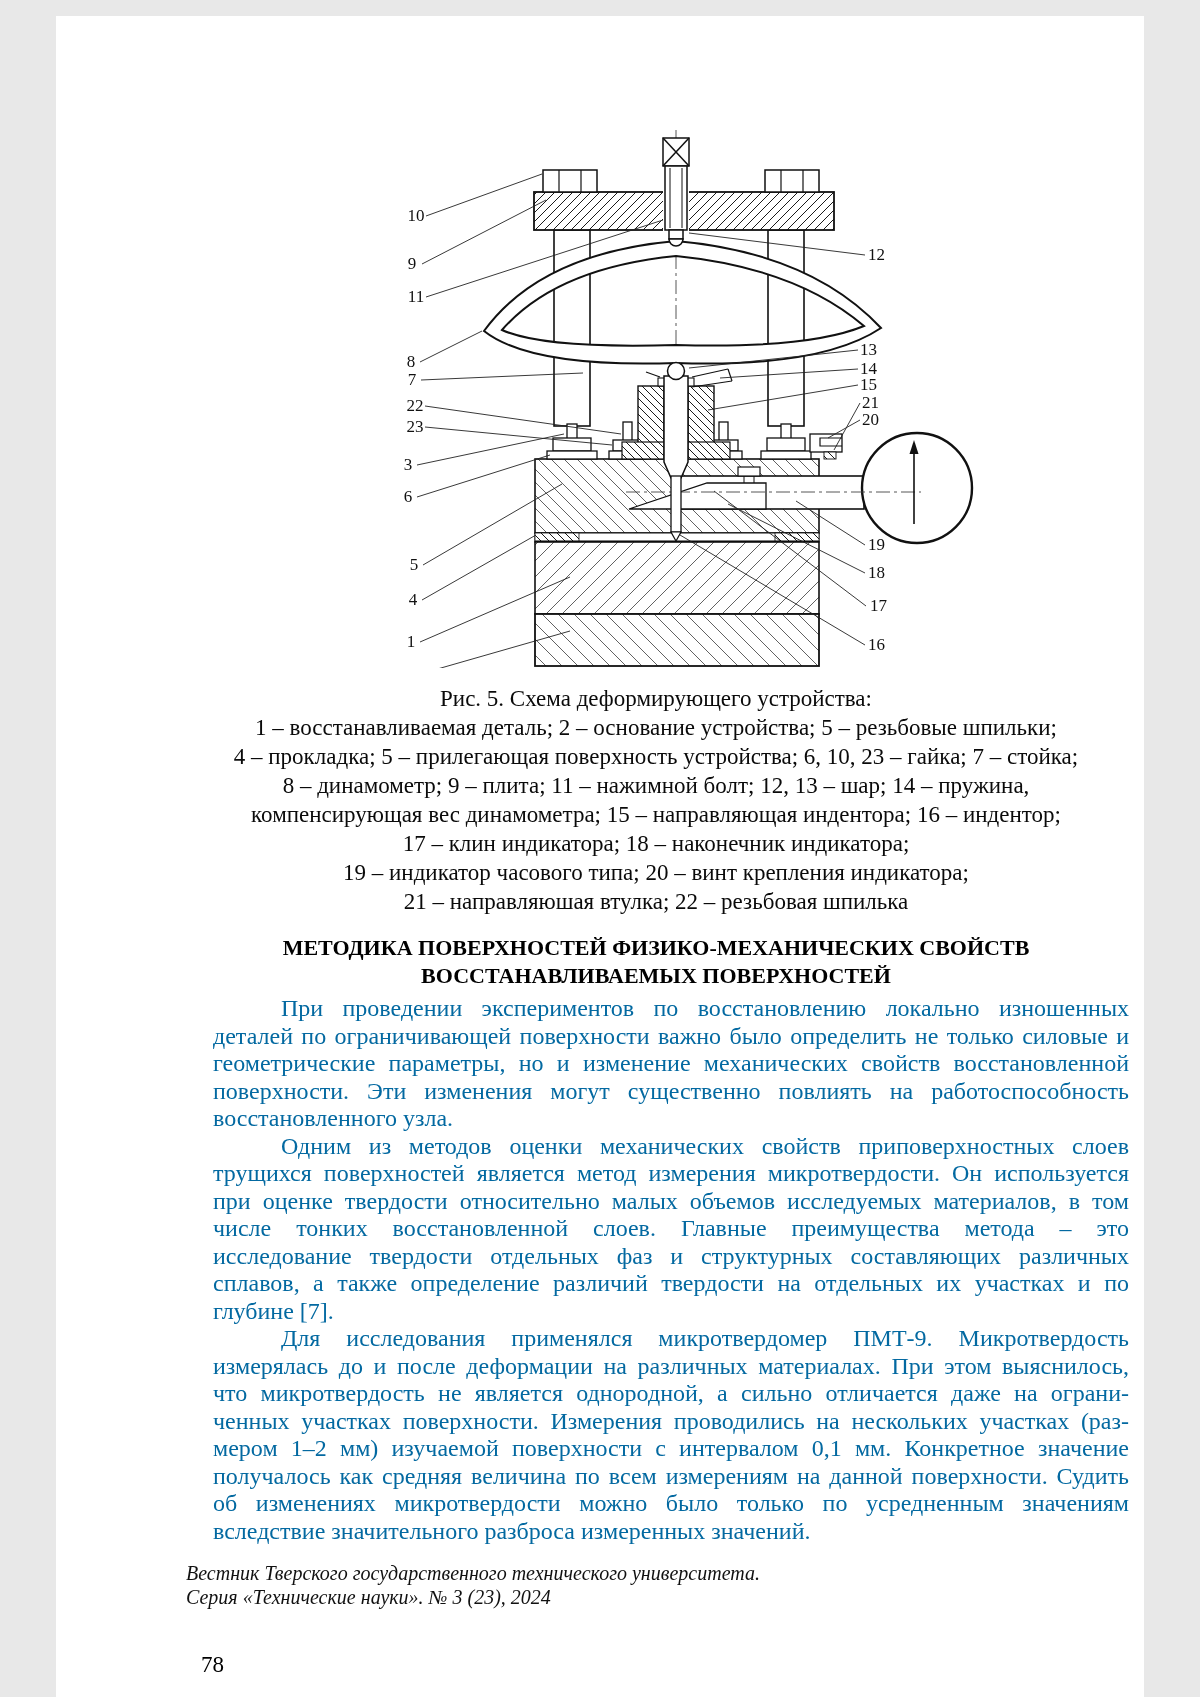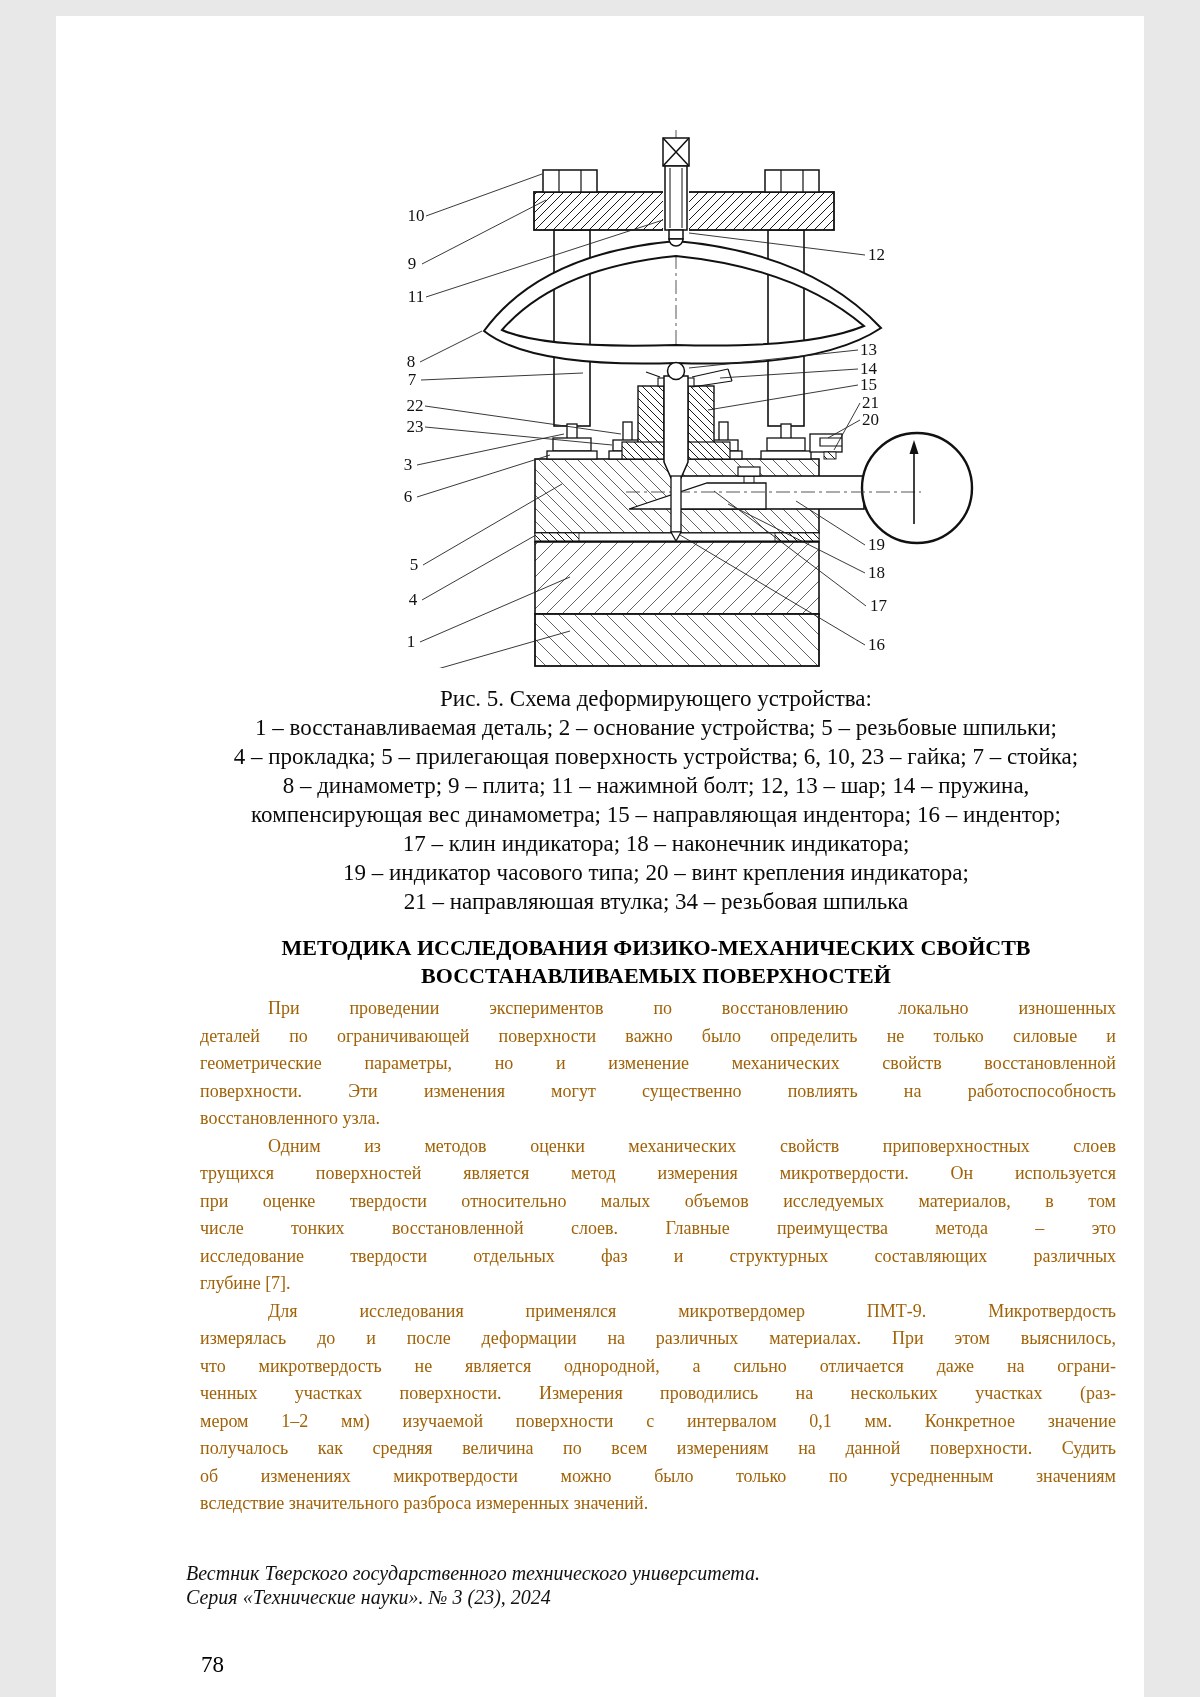--- a/index.html
+++ b/index.html
@@ -13,22 +13,22 @@
   .callout{font-family:"Liberation Serif","DejaVu Serif",serif;font-size:17px;fill:#111;}
   #caption{
     position:absolute;left:130px;top:668px;width:940px;
     text-align:center;font-size:23px;line-height:29px;color:#0a0a0a;
   }
   #heading{
     position:absolute;left:130px;top:918px;width:940px;
     text-align:center;font-weight:bold;font-size:22px;line-height:28px;color:#000;
   }
   #paragraphs{
-    position:absolute;left:144px;top:979px;width:916px;
-    font-size:18px;line-height:27.5px;color:#a16207;
+    position:absolute;left:157px;top:979px;width:916px;
+    font-size:24px;line-height:27.5px;color:#0369a1;
   }
   #paragraphs .bl{text-align:justify;text-align-last:justify;white-space:normal;}
   #paragraphs .bl.first{padding-left:68px;}
   #paragraphs .bl.last{text-align-last:left;}
   #footer{
     position:absolute;left:130px;top:1546px;width:940px;
     font-style:italic;font-size:20px;line-height:23.5px;color:#111;
   }
   #page-number{position:absolute;left:145px;top:1636px;font-size:23px;color:#000;}
 </style>
@@ -232,40 +232,41 @@
 
   <div id="caption">
     <div>Рис. 5. Схема деформирующего устройства:</div>
     <div id="caption-lines">
         <div>1 – восстанавливаемая деталь; 2 – основание устройства; 5 – резьбовые шпильки;</div>
         <div>4 – прокладка; 5 – прилегающая поверхность устройства; 6, 10, 23 – гайка; 7 – стойка;</div>
         <div>8 – динамометр; 9 – плита; 11 – нажимной болт; 12, 13 – шар; 14 – пружина,</div>
         <div>компенсирующая вес динамометра; 15 – направляющая индентора; 16 – индентор;</div>
         <div>17 – клин индикатора; 18 – наконечник индикатора;</div>
         <div>19 – индикатор часового типа; 20 – винт крепления индикатора;</div>
-        <div>21 – направляюшая втулка; 34 – резьбовая шпилька</div>
+        <div>21 – направляюшая втулка; 22 – резьбовая шпилька</div>
       </div>
   </div>
 
   <div id="heading">
-    <div>МЕТОДИКА ИССЛЕДОВАНИЯ ФИЗИКО-МЕХАНИЧЕСКИХ СВОЙСТВ</div>
+    <div>МЕТОДИКА ПОВЕРХНОСТЕЙ ФИЗИКО-МЕХАНИЧЕСКИХ СВОЙСТВ</div>
     <div>ВОССТАНАВЛИВАЕМЫХ ПОВЕРХНОСТЕЙ</div>
   </div>
 
   <div id="paragraphs">
       <div class="bl first">При проведении экспериментов по восстановлению локально изношенных</div>
       <div class="bl">деталей по ограничивающей поверхности важно было определить не только силовые и</div>
       <div class="bl">геометрические параметры, но и изменение механических свойств восстановленной</div>
       <div class="bl">поверхности. Эти изменения могут существенно повлиять на работоспособность</div>
       <div class="bl last">восстановленного узла.</div>
       <div class="bl first">Одним из методов оценки механических свойств приповерхностных слоев</div>
       <div class="bl">трущихся поверхностей является метод измерения микротвердости. Он используется</div>
       <div class="bl">при оценке твердости относительно малых объемов исследуемых материалов, в том</div>
       <div class="bl">числе тонких восстановленной слоев. Главные преимущества метода – это</div>
       <div class="bl">исследование твердости отдельных фаз и структурных составляющих различных</div>
+      <div class="bl">сплавов, а также определение различий твердости на отдельных их участках и по</div>
       <div class="bl last">глубине [7].</div>
       <div class="bl first">Для исследования применялся микротвердомер ПМТ-9. Микротвердость</div>
       <div class="bl">измерялась до и после деформации на различных материалах. При этом выяснилось,</div>
       <div class="bl">что микротвердость не является однородной, а сильно отличается даже на ограни-</div>
       <div class="bl">ченных участках поверхности. Измерения проводились на нескольких участках (раз-</div>
       <div class="bl">мером 1–2 мм) изучаемой поверхности с интервалом 0,1 мм. Конкретное значение</div>
       <div class="bl">получалось как средняя величина по всем измерениям на данной поверхности. Судить</div>
       <div class="bl">об изменениях микротвердости можно было только по усредненным значениям</div>
       <div class="bl last">вследствие значительного разброса измеренных значений.</div>
     </div>

